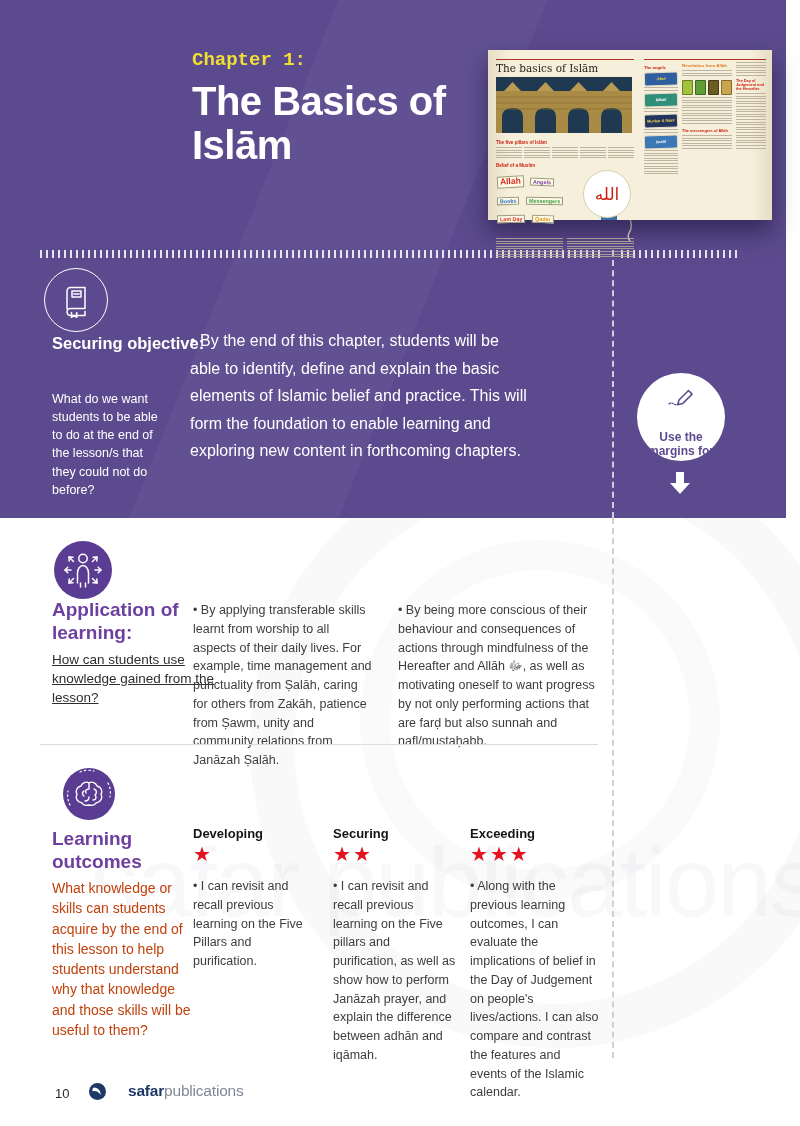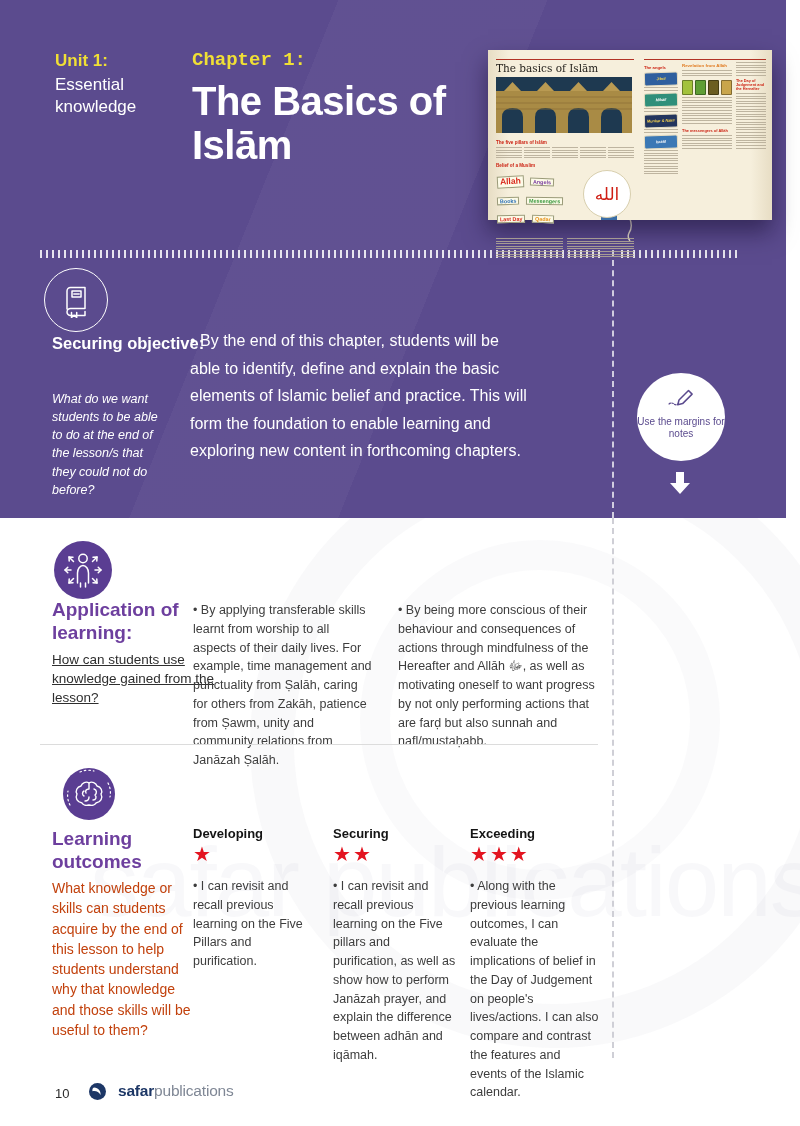--- a/index.html
+++ b/index.html
@@ -66,24 +66,24 @@
   .t1{left:40px;top:250px;width:562px;}
   .t2{left:621px;top:250px;width:120px;}
   .vline{width:0;border-left:2px dashed rgba(255,255,255,.72);z-index:3;}
   .v1{left:612px;top:250px;height:268px;}
   .v2{left:612px;top:518px;height:540px;border-left:2px dashed #cfcfd6;}
 
   
   .obj-icon{left:44px;top:268px;width:62px;height:62px;border:1.6px solid #fff;border-radius:50%;
             display:flex;align-items:center;justify-content:center;z-index:3;}
   .obj-title{left:52px;top:333px;color:#fff;font-weight:bold;font-size:16.5px;line-height:1.25;z-index:3;}
-  .obj-q{left:52px;top:390px;width:116px;color:#fff;font-size:12.5px;line-height:1.45;z-index:3;font-style:italic;}
+  .obj-q{left:52px;top:390px;width:116px;color:#fff;font-size:12.5px;line-height:1.45;z-index:3;}
   .obj-body{left:190px;top:327px;width:340px;color:#fff;font-size:16px;line-height:1.72;z-index:3;}
   .note-circle{left:637px;top:373px;width:88px;height:88px;background:#fff;border-radius:50%;text-align:center;z-index:3;}
-  .note-text{color:#5b4b8e;font-weight:normal;font-size:10px;line-height:1.2;margin-top:4px;}
+  .note-text{color:#5b4b8e;font-weight:bold;font-size:12px;line-height:1.2;margin-top:18px;}
   .note-arrow{left:669px;top:471px;z-index:3;}
 
   
   .wm-text{left:90px;top:826px;font-size:98px;color:rgba(120,132,156,.055);white-space:nowrap;z-index:0;letter-spacing:-2px;}
   .wm-ring{border-radius:50%;border:44px solid rgba(110,125,150,.045);z-index:0;}
   .r1{left:250px;top:440px;width:520px;height:520px;}
   .r2{left:360px;top:540px;width:300px;height:300px;border-width:30px;border-color:rgba(110,125,150,.035);}
 
   
   .app-icon{left:54px;top:541px;z-index:2;}
@@ -100,40 +100,36 @@
   .level{top:826px;z-index:2;}
   .lv0{left:193px;width:124px;}
   .lv1{left:333px;width:124px;}
   .lv2{left:470px;width:130px;}
   .lv-label{font-weight:bold;font-size:13px;color:#141414;}
   .lv-stars{color:#e31420;font-size:20px;letter-spacing:2px;margin-top:1px;}
   .lv-text{color:#3d3d3d;font-size:12.5px;line-height:1.5;margin-top:11px;}
 
   
   .footer-num{left:55px;top:1086px;font-size:13px;font-weight:normal;color:#2b2b2b;z-index:2;}
-  .footer-logo{left:89px;top:1082px;display:flex;align-items:center;gap:12px;z-index:2;}
+  .footer-logo{left:89px;top:1082px;display:flex;align-items:center;gap:22px;z-index:2;}
   .logo-word{font-size:15.5px;letter-spacing:-.2px;}
   .lw-b{font-weight:bold;color:#1d3766;}
   .lw-l{color:#7f8795;}
 </style>
 </head>
 <body>
 
 <div class="page">
 
   <div class="abs wm-ring r1"></div>
   <div class="abs wm-ring r2"></div>
   <div class="abs wm-text">safar publications</div>
 
   <div class="abs panel"></div>
 
-  <div class="abs unit">
-    <div class="unit-label">Unit 1:</div>
-    <div class="unit-title">Essential knowledge</div>
-  </div>
 
   <div class="abs chapter">
     <div class="chapter-label">Chapter 1:</div>
     <div class="chapter-title">The Basics of Islām</div>
   </div>
 
   <div class="abs book">
     <div class="pageL">
       <div class="ph-top"></div>
       <div class="pl-title">The basics of Islām</div>

